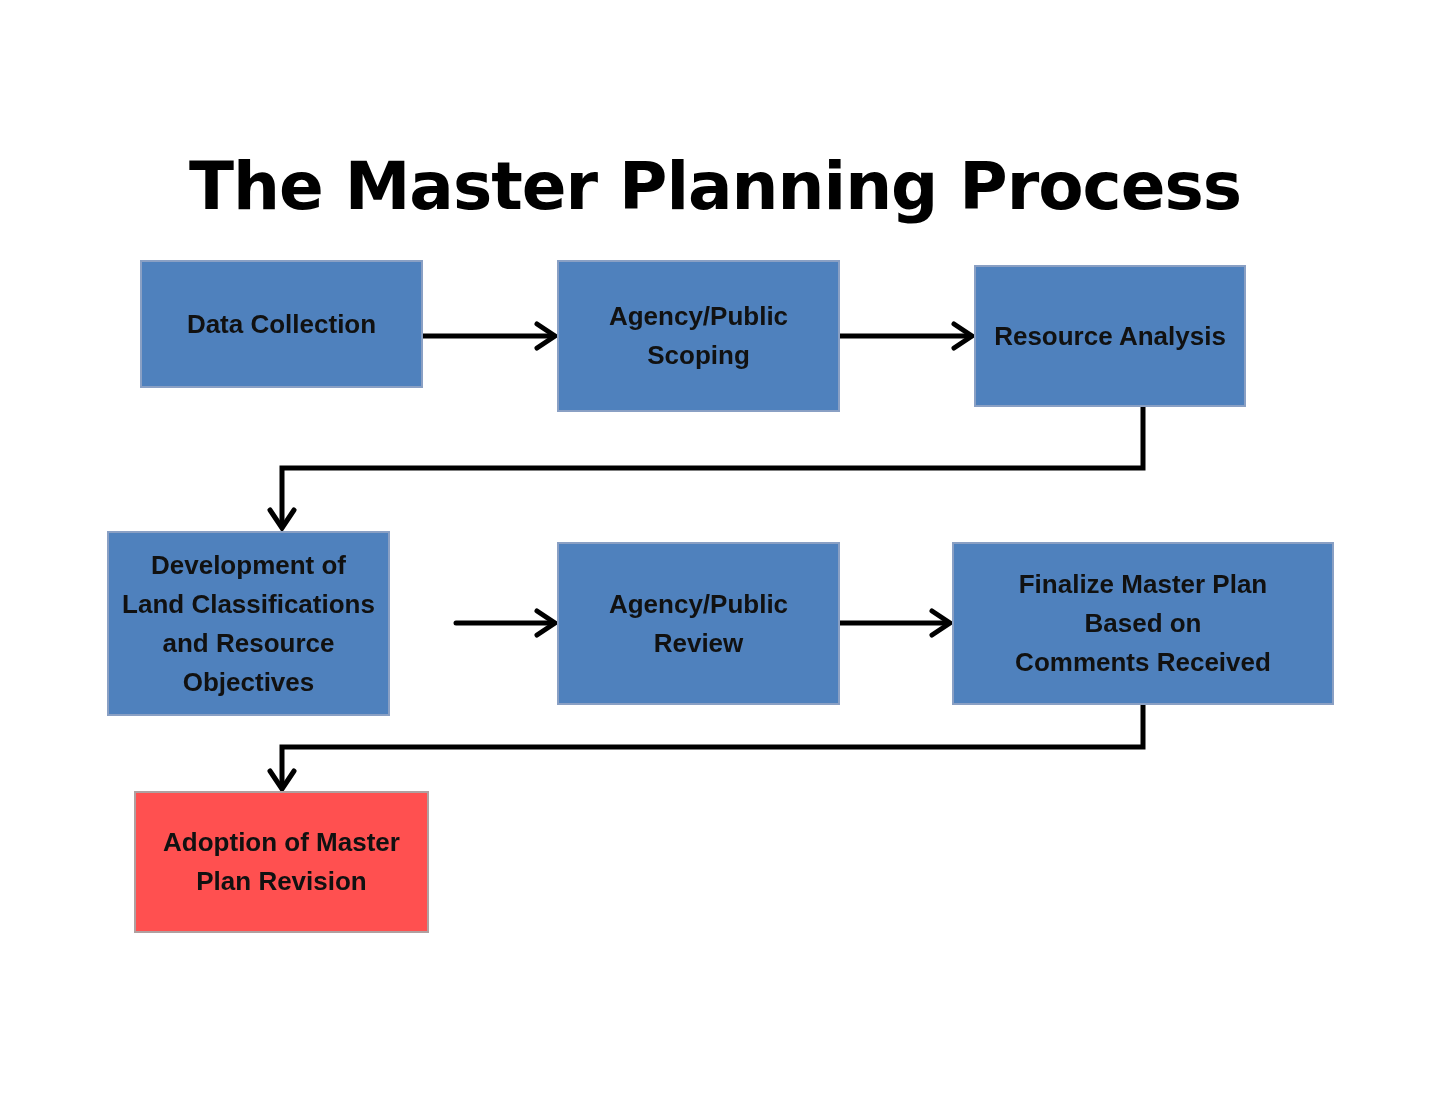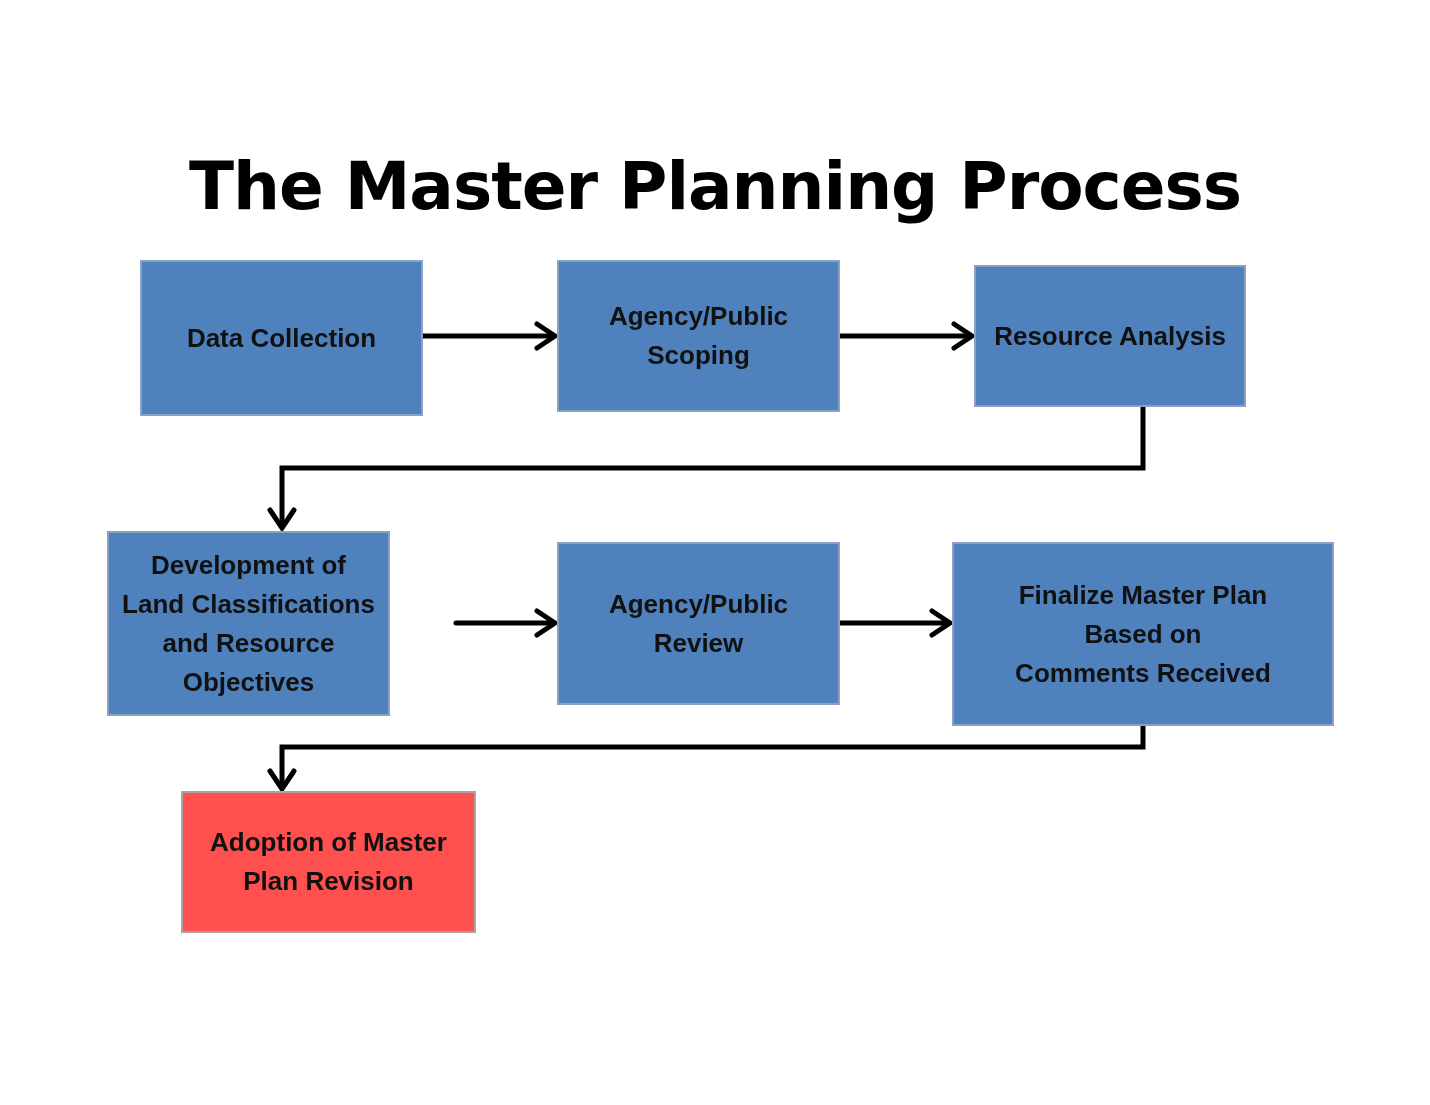--- a/index.html
+++ b/index.html
@@ -1,20 +1,20 @@
 <!DOCTYPE html>
 <html><head>
 <meta charset="utf-8">
 <style>
   html, body { margin:0; padding:0; background:#ffffff; }
   body { width:1430px; height:1105px; position:relative; overflow:hidden; font-family:"DejaVu Sans", sans-serif; }
   .title { position:absolute; left:0; width:1430px; top:148px; text-align:center; font-size:66px; font-weight:bold; color:#000; letter-spacing:-1px; font-family:"DejaVu Sans", sans-serif; }
   .box { position:absolute; box-sizing:border-box; border:2px solid #8aa0c4; display:flex; align-items:center; justify-content:center; text-align:center; font-weight:bold; font-size:26px; line-height:39px; color:#111; white-space:pre-line; font-family:"Liberation Sans", sans-serif; }
   .blue { background:#4f81bd; }
-  .red { background:#ff5050; border-color:#b0a0a0;margin-left:47px; }
+  .red { background:#ff5050; border-color:#b0a0a0; }
   svg.connectors { position:absolute; left:0; top:0; }
 </style>
 </head>
 <body>
 
 <div class="title">The Master Planning Process</div>
 
 <svg class="connectors" width="1430" height="1105">
   <g stroke="#000" stroke-width="5" fill="none" stroke-linecap="round" stroke-linejoin="miter">
     <g>
@@ -37,27 +37,27 @@
       <line x1="840" y1="623" x2="948" y2="623"></line>
       <polyline points="932,611 950,623 932,635"></polyline>
     </g>
     <g>
       <polyline points="1143,705 1143,747 282,747 282,787"></polyline>
       <polyline points="270,771 282,789 294,771"></polyline>
     </g>
   </g>
 </svg>
 
-<div class="box blue" style="left:140px; top:260px; width:283px; height:156px;">Data Collection</div>
+<div class="box blue" style="left:140px; top:260px; width:283px; height:128px;">Data Collection</div>
 <div class="box blue" style="left:557px; top:260px; width:283px; height:152px;">Agency/Public
 Scoping</div>
 <div class="box blue" style="left:974px; top:265px; width:272px; height:142px;">Resource Analysis</div>
 <div class="box blue" style="left:107px; top:531px; width:283px; height:185px;">Development of
 Land Classifications
 and Resource
 Objectives</div>
 <div class="box blue" style="left:557px; top:542px; width:283px; height:163px;">Agency/Public
 Review</div>
-<div class="box blue" style="left:952px; top:542px; width:382px; height:184px;">Finalize Master Plan
+<div class="box blue" style="left:952px; top:542px; width:382px; height:163px;">Finalize Master Plan
 Based on
 Comments Received</div>
 <div class="box red" style="left:134px; top:791px; width:295px; height:142px;">Adoption of Master
 Plan Revision</div>
 
 </body></html>

